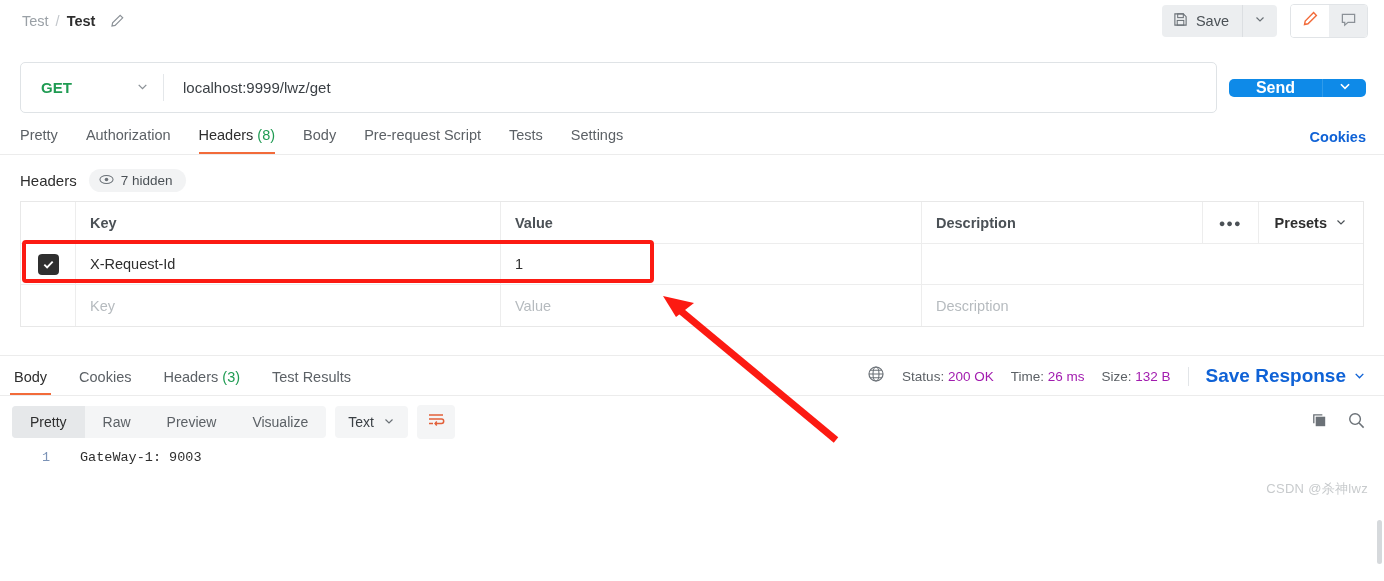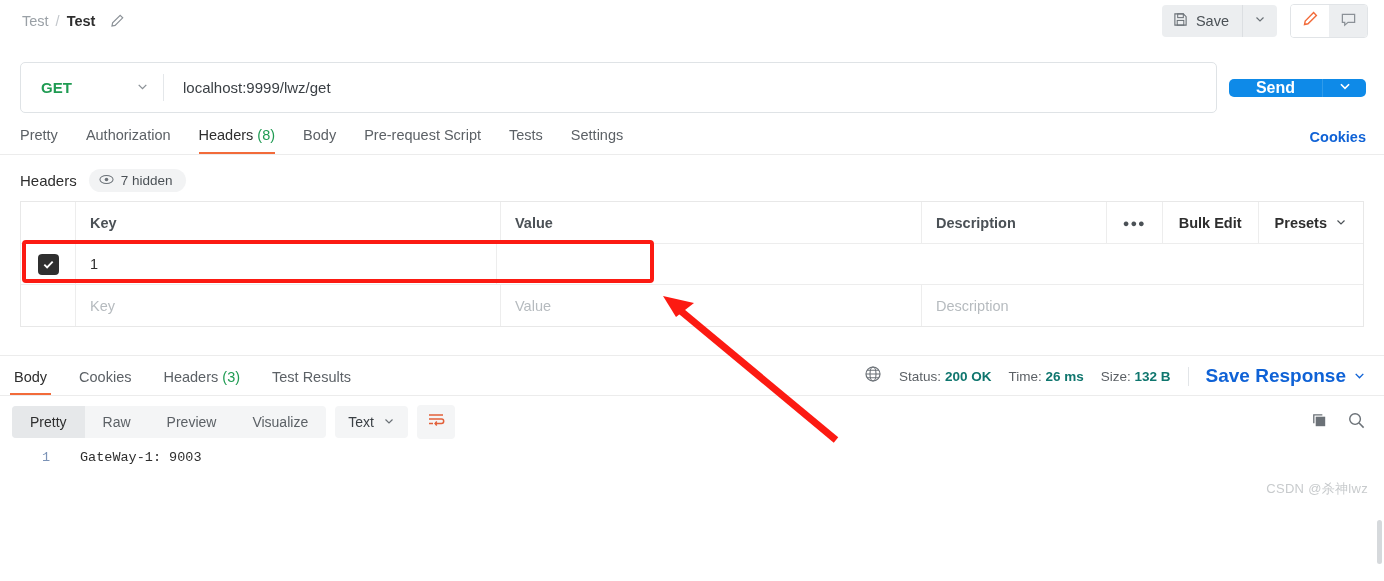--- a/index.html
+++ b/index.html
@@ -125,21 +125,21 @@
   }
   .resptablist { display: flex; align-items: flex-end; gap: 24px; padding-left: 10px; }
   .rtab {
     font-size: 14.5px; color: #5c6166; padding: 0 4px 8px 4px;
     border-bottom: 2px solid transparent; cursor: pointer;
   }
   .rtab.active { color: #2e2e2e; border-bottom-color: #f26b3a; }
   .rtab .count { color: #1f9b52; }
   .meta { display: flex; align-items: center; gap: 17px; padding-bottom: 8px; }
   .meta-item { font-size: 13.5px; color: #5c6166; white-space: nowrap; }
-  .meta-item b { color: #0f766e; font-weight: bold; }
+  .meta-item b { color: #a21caf; font-weight: normal; }
   .meta-sep { width: 1px; height: 19px; background: #e2e5e8; }
   .save-resp { font-size: 19px; color: #0f62d6; font-weight: bold; cursor: pointer; display: flex; align-items: center; gap: 7px; }
 
   .resp-toolbar { display: flex; align-items: center; justify-content: space-between; padding: 9px 18px 0 12px; }
   .fmt-left { display: flex; align-items: center; gap: 9px; }
   .seg { display: flex; background: #f4f5f6; border-radius: 4px; overflow: hidden; }
   .seg-item { padding: 8px 18px; font-size: 14px; color: #5c6166; cursor: pointer; text-align: right; }
   .seg-item.active { background: #e6e8ea; color: #2e2e2e; }
   .type-select {
     display: flex; align-items: center; gap: 9px; background: #f4f5f6;
@@ -280,40 +280,40 @@
   <div class="table-wrap">
     <div class="trow head">
       <div class="cell c-check"></div>
       <div class="cell c-key">Key</div>
       <div class="cell c-val">Value</div>
       <div class="cell c-desc">Description</div>
       <div class="hdr-actions">
         <div class="hdr-act">
             <span class="dots">●●●</span>
           </div>
-        <div class="hdr-act">Bulk Edit</div>
         <div class="hdr-act">
           <span>Presets</span>
           <span style="margin-left:8px">
             <svg width="12" height="12" viewBox="0 0 12 12">
                 <path d="M2.5 4.5L6 8l3.5-3.5" fill="none" stroke="#4b5156" stroke-width="1.2"></path>
               </svg>
           </span>
         </div>
       </div>
     </div>
 
     <div class="trow body">
       <div class="cell c-check">
         <span class="chk">
           <svg width="13" height="13" viewBox="0 0 14 14">
               <path d="M2.5 7.2l3 3 6-6.4" fill="none" stroke="#ffffff" stroke-width="2"></path>
             </svg>
         </span>
       </div>
+      <div class="cell c-key">X-Request-Id</div>
       <div class="cell c-val val-text">1</div>
       <div class="cell c-desc"></div>
     </div>
 
     <div class="trow body">
       <div class="cell c-check"></div>
       <div class="cell c-key ph">Key</div>
       <div class="cell c-val ph">Value</div>
       <div class="cell c-desc ph">Description</div>
     </div>

